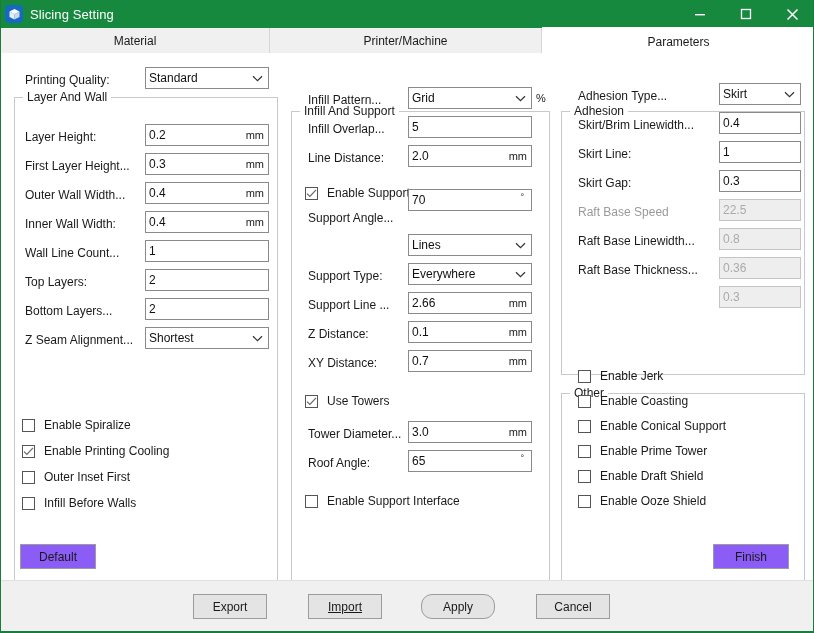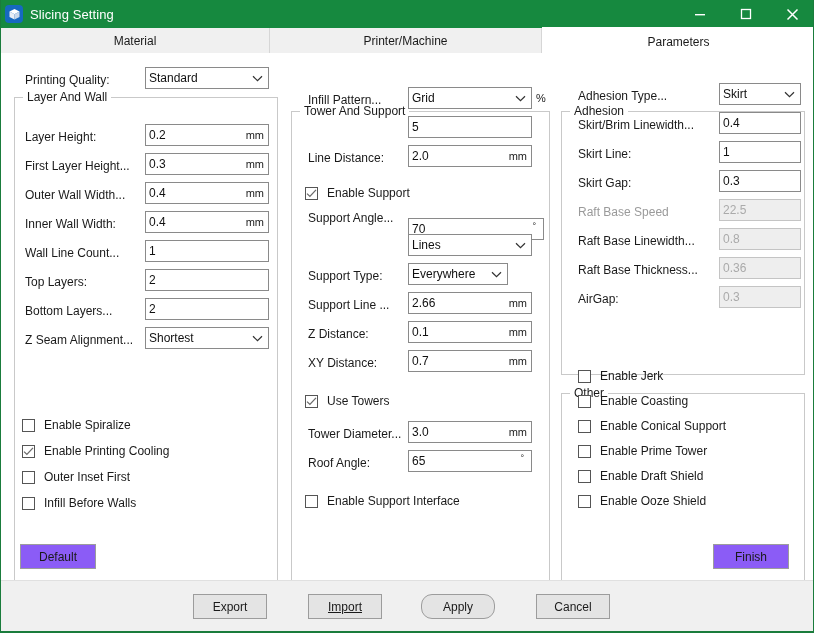--- a/index.html
+++ b/index.html
@@ -354,36 +354,39 @@
     <div class="check" style="left:21px; top:414px;">
       <span class="cbox"></span>
       <span class="ctext">Outer Inset First</span>
     </div>
     <div class="check" style="left:21px; top:440px;">
       <span class="cbox"></span>
       <span class="ctext">Infill Before Walls</span>
     </div>
 
     <div class="group" style="left:290px; top:58px; width:259px; height:472px;">
-      <span class="glabel">Tower And Support</span>
+      <span class="glabel">Infill And Support</span>
     </div>
 
     <div class="row" style="left:307px; top:36px; width:95px;">
       <span class="lbl">Infill Pattern...</span>
     </div>
     <div class="combo" style="left:407px; top:34px; width:124px;">
       <span class="val">Grid</span>
       <span class="chev">
         <svg width="11" height="7" viewBox="0 0 11 7">
             <path d="M1 1.3 L5.5 5.6 L10 1.3" stroke="#333" stroke-width="1.2" fill="none"></path>
           </svg>
       </span>
     </div>
     <span class="outside-unit" style="left:535px; top:39px;">%</span>
 
+    <div class="row" style="left:307px; top:65px; width:95px;">
+      <span class="lbl">Infill Overlap...</span>
+    </div>
     <div class="field" style="left:407px; top:63px; width:124px;">
       <span class="val">5</span>
     </div>
 
     <div class="row" style="left:307px; top:94px; width:95px;">
       <span class="lbl">Line Distance:</span>
     </div>
     <div class="field" style="left:407px; top:92px; width:124px;">
       <span class="val">2.0</span>
       <span class="unit">mm</span>
@@ -394,38 +397,38 @@
         <svg width="11" height="9" viewBox="0 0 11 9">
             <path d="M1 4.6 L3.9 7.4 L10 0.9" stroke="#6b6b6b" stroke-width="1.3" fill="none"></path>
           </svg>
       </span>
       <span class="ctext">Enable Support</span>
     </div>
 
     <div class="row" style="left:307px; top:154px; width:95px;">
       <span class="lbl">Support Angle...</span>
     </div>
-    <div class="field" style="left:407px; top:165px; width:136px;">
+    <div class="field" style="left:407px; top:136px; width:124px;">
       <span class="val">70</span>
       <span class="unit deg">°</span>
     </div>
 
     <div class="combo" style="left:407px; top:181px; width:124px;">
       <span class="val">Lines</span>
       <span class="chev">
         <svg width="11" height="7" viewBox="0 0 11 7">
             <path d="M1 1.3 L5.5 5.6 L10 1.3" stroke="#333" stroke-width="1.2" fill="none"></path>
           </svg>
       </span>
     </div>
 
     <div class="row" style="left:307px; top:212px; width:95px;">
       <span class="lbl">Support Type:</span>
     </div>
-    <div class="combo" style="left:407px; top:210px; width:100px;">
+    <div class="combo" style="left:407px; top:210px; width:124px;">
       <span class="val">Everywhere</span>
       <span class="chev">
         <svg width="11" height="7" viewBox="0 0 11 7">
             <path d="M1 1.3 L5.5 5.6 L10 1.3" stroke="#333" stroke-width="1.2" fill="none"></path>
           </svg>
       </span>
     </div>
 
     <div class="row" style="left:307px; top:241px; width:95px;">
       <span class="lbl">Support Line ...</span>
@@ -532,23 +535,20 @@
       <span class="val">0.8</span>
     </div>
 
     <div class="row" style="left:577px; top:206px; width:140px;text-align:right;">
       <span class="lbl">Raft Base Thickness...</span>
     </div>
     <div class="field disabled" style="left:718px; top:204px; width:82px;">
       <span class="val">0.36</span>
     </div>
 
-    <div class="row" style="left:577px; top:235px; width:135px;">
-      <span class="lbl">AirGap:</span>
-    </div>
     <div class="field disabled" style="left:718px; top:233px; width:82px;">
       <span class="val">0.3</span>
     </div>
 
     <div class="group" style="left:560px; top:340px; width:244px; height:190px;">
       <span class="glabel">Other</span>
     </div>
 
     <div class="check" style="left:577px; top:313px;">
       <span class="cbox"></span>

